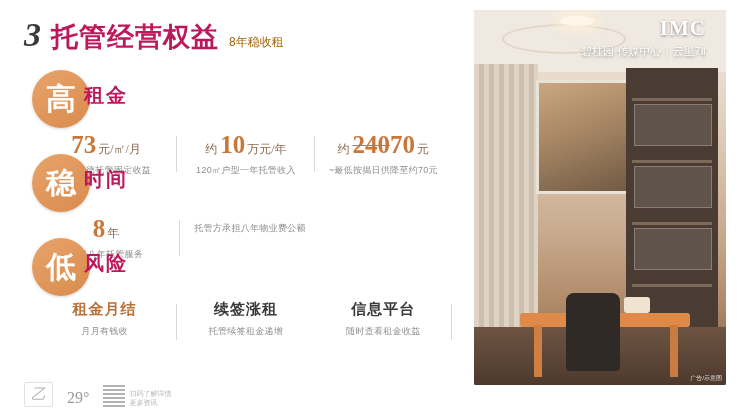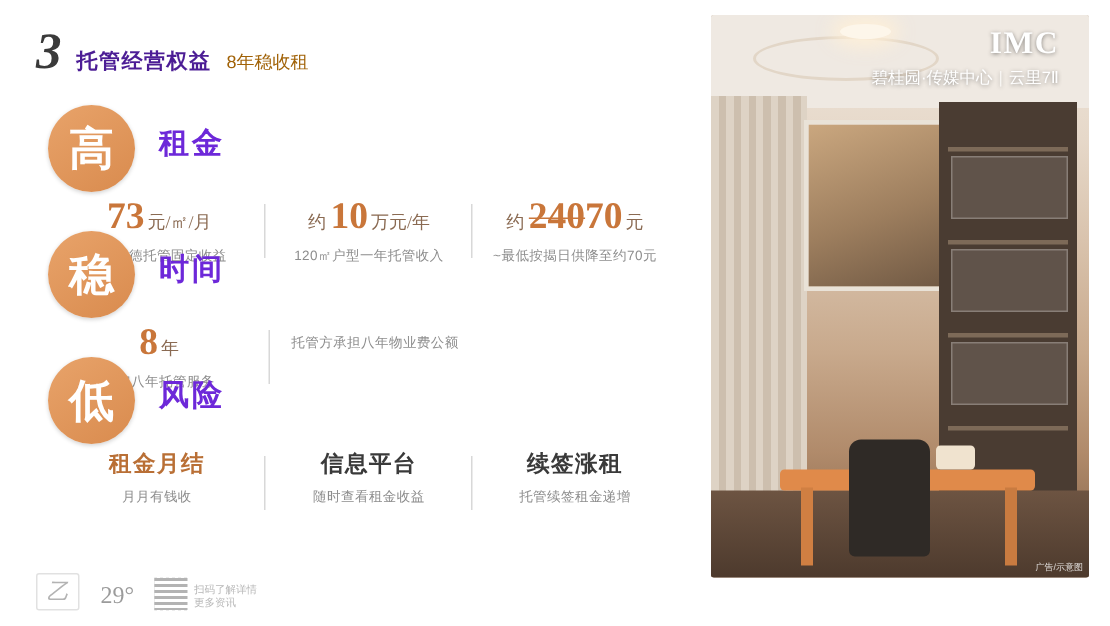--- a/index.html
+++ b/index.html
@@ -10,40 +10,40 @@
     overflow:hidden;
     position:relative;
   }
   
   #header{position:absolute;left:24px;top:18px;display:flex;align-items:baseline;}
   #header .num{
     font-family:"Liberation Serif","DejaVu Serif",serif;
     font-size:34px;font-weight:bold;font-style:italic;color:#3a3a3a;
     line-height:1;margin-right:10px;
   }
-  #header .title{font-size:14px;font-weight:bold;color:#4c1d95;letter-spacing:1px;}
+  #header .title{font-size:27px;font-weight:bold;color:#be185d;letter-spacing:1px;}
   #header .sub{font-size:12px;color:#a16207;margin-left:10px;}
 
   
   #left{position:absolute;left:0;top:70px;width:470px;height:330px;}
 
   .row{position:relative;height:84px;}
 
   .badge{
     position:absolute;left:32px;top:0;
     width:58px;height:58px;border-radius:50%;
     background:linear-gradient(145deg,#e8a36a,#d98b4e);
     display:flex;align-items:center;justify-content:center;
     color:#ffffff;font-size:30px;font-weight:bold;
     font-family:"Liberation Serif","DejaVu Serif",serif;
     box-shadow:0 1px 3px rgba(0,0,0,.18);
   }
   .badge-label{
-    position:absolute;left:106px;top:12px;
-    font-size:20px;color:#6d28d9;font-weight:bold;letter-spacing:2px;
+    position:absolute;left:84px;top:12px;
+    font-size:20px;color:#be185d;font-weight:bold;letter-spacing:2px;
   }
 
   .cols{position:absolute;left:32px;top:62px;width:420px;display:flex;}
   .col{position:relative;text-align:center;}
   .col.c1{width:148px;}
   .col.c2{width:140px;}
   .col.c3{width:140px;}
   .divider{
     position:absolute;right:0;top:4px;width:1px;height:36px;background:#d8d8d8;
   }
@@ -166,28 +166,28 @@
 
   <div class="row">
     <div class="badge">低</div>
     <div class="badge-label">风险</div>
     <div class="cols">
       <div class="col c1">
         <div class="midtitle orange">租金月结</div>
         <div class="desc">月月有钱收</div>
         <div class="divider"></div>
       </div>
+      <div class="col c3">
+        <div class="midtitle">续签涨租</div>
+        <div class="desc">托管续签租金递增</div>
+      </div>
       <div class="col c2">
         <div class="midtitle">信息平台</div>
         <div class="desc">随时查看租金收益</div>
         <div class="divider"></div>
-      </div>
-      <div class="col c3">
-        <div class="midtitle">续签涨租</div>
-        <div class="desc">托管续签租金递增</div>
       </div>
     </div>
   </div>
 </div>
 
 <div id="photo">
   <div class="sky"></div>
   <div class="ph-ceil"></div>
   <div class="ph-light"></div>
   <div class="ph-curtain"></div>

